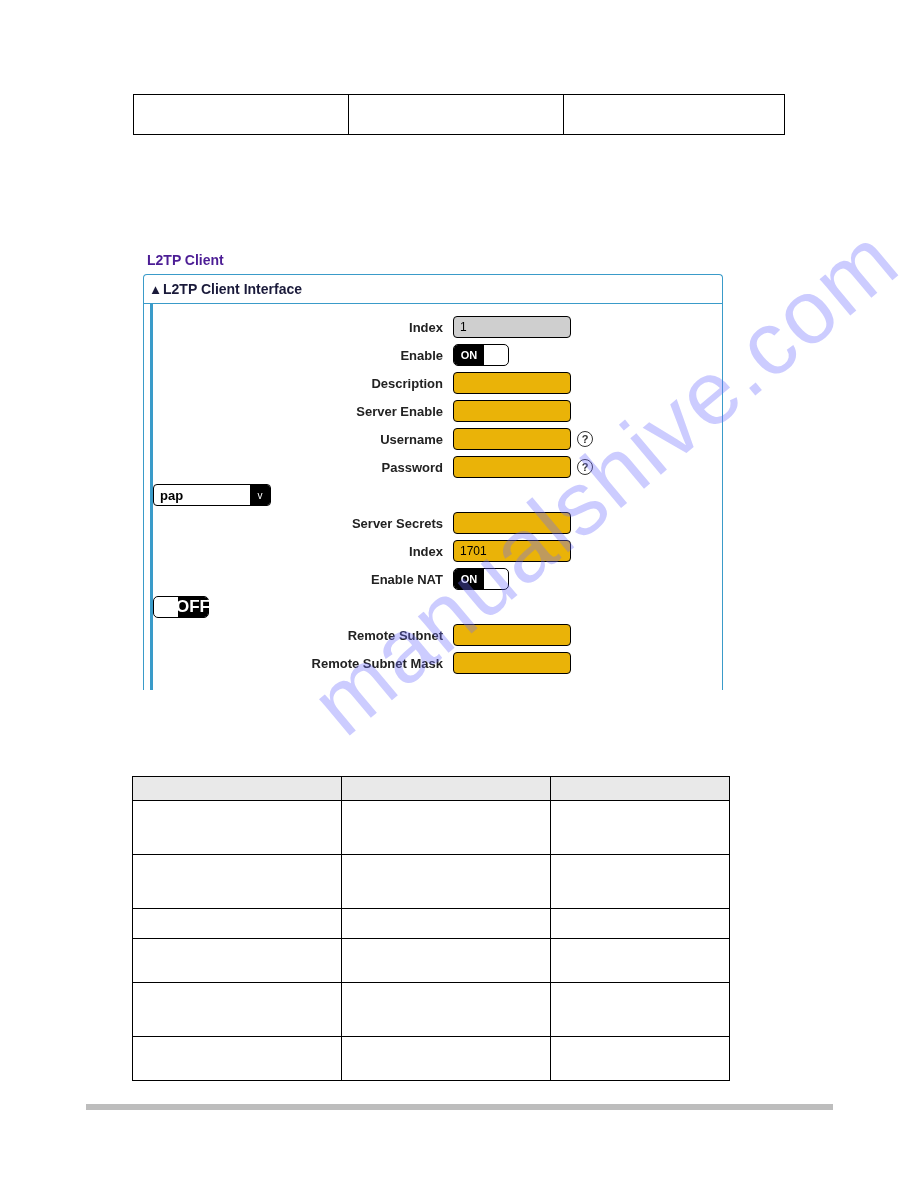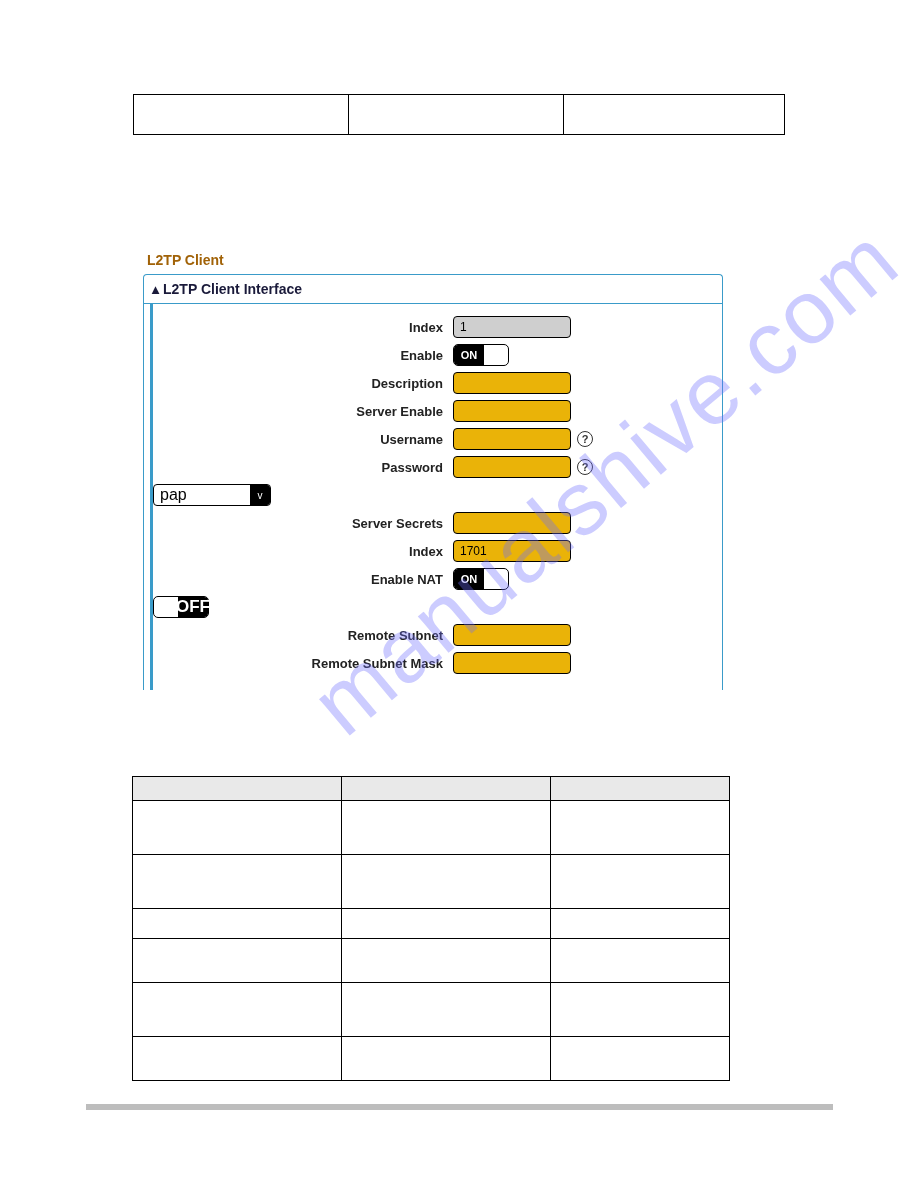--- a/index.html
+++ b/index.html
@@ -40,21 +40,21 @@
   .panel-wrap {
     position: absolute;
     top: 248px;
     left: 143px;
     width: 580px;
   }
   .panel-title {
     font-weight: bold;
     font-size: 14px;
     padding: 4px 0 6px 4px;
-    color: #a16207;
+    color: #4c1d95;
   }
   .panel {
     border: 1px solid #3a9bc9;
     border-radius: 4px 4px 0 0;
     border-bottom: none;
     width: 100%;
     background: #fff;
   }
   .panel-heading {
     font-weight: bold;
@@ -104,24 +104,25 @@
   .select-wrap {
     display: flex;
     width: 118px;
     height: 22px;
     border: 1px solid #000;
     border-radius: 4px;
     overflow: hidden;
   }
   .select-value {
     flex: 1;
-    font-size: 16px;
+    font-size: 13px;
     padding: 2px 6px;
     display: flex;
     align-items: center;
+    font-weight: bold;
   }
   .select-arrow {
     width: 20px;
     background: #000;
     color: #fff;
     display: flex;
     align-items: center;
     justify-content: center;
     font-size: 10px;
   }

